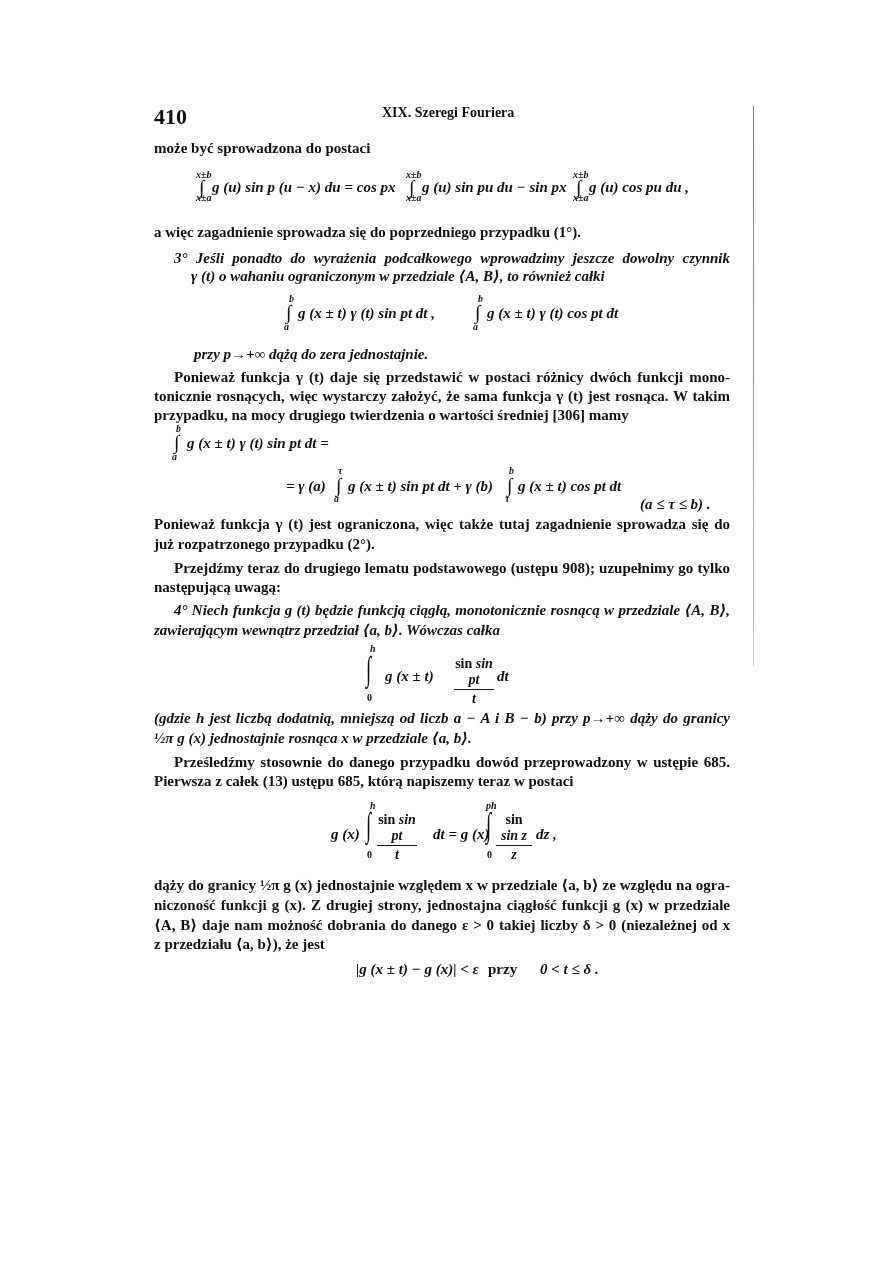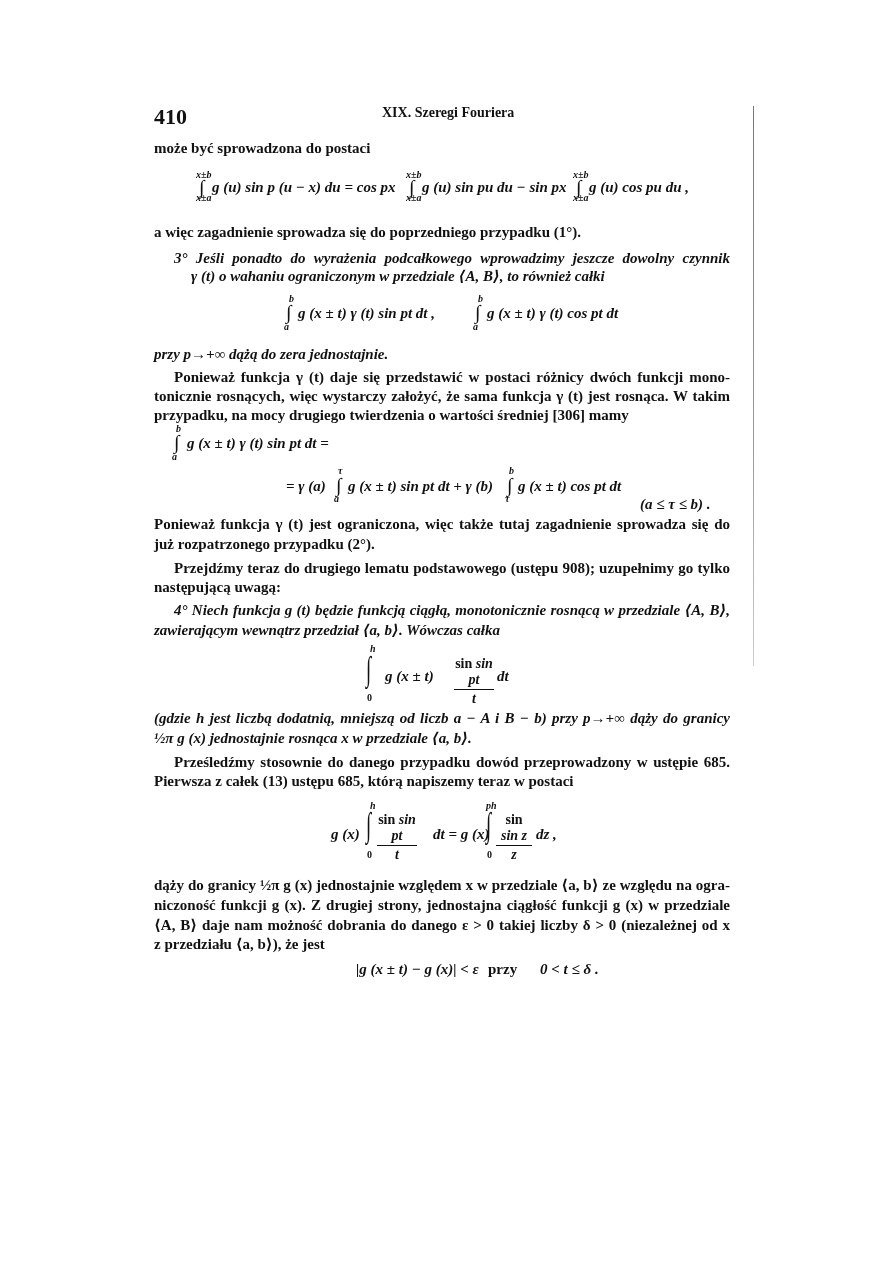--- a/index.html
+++ b/index.html
@@ -61,21 +61,21 @@
     <span class="int" style="left:286px;top:302px;">∫</span>
     <span class="lim" style="left:284px;top:322px;">a</span>
     <span class="c it" style="left:298px;top:304px;">g (x ± t) γ (t) sin pt dt ,</span>
 
     <span class="lim" style="left:478px;top:294px;">b</span>
     <span class="int" style="left:475px;top:302px;">∫</span>
     <span class="lim" style="left:473px;top:322px;">a</span>
     <span class="c it" style="left:487px;top:304px;">g (x ± t) γ (t) cos pt dt</span>
   </div>
 
-  <div class="ln it" style="top:345px;">przy p→+∞ dążą do zera jednostajnie.</div>
+  <div class="ln it" style="top:345px;margin-left:40px;">przy p→+∞ dążą do zera jednostajnie.</div>
 
   <div class="ln ind just" style="top:368px;">Ponieważ funkcja γ (t) daje się przedstawić w postaci różnicy dwóch funkcji mono-</div>
   <div class="ln just" style="top:387px;">tonicznie rosnących, więc wystarczy założyć, że sama funkcja γ (t) jest rosnąca. W takim</div>
   <div class="ln" style="top:406px;">przypadku, na mocy drugiego twierdzenia o wartości średniej [306] mamy</div>
 
   <div>
     <span class="lim" style="left:176px;top:424px;">b</span>
     <span class="int" style="left:174px;top:432px;">∫</span>
     <span class="lim" style="left:172px;top:452px;">a</span>
     <span class="c it" style="left:187px;top:434px;">g (x ± t) γ (t) sin pt dt =</span>

